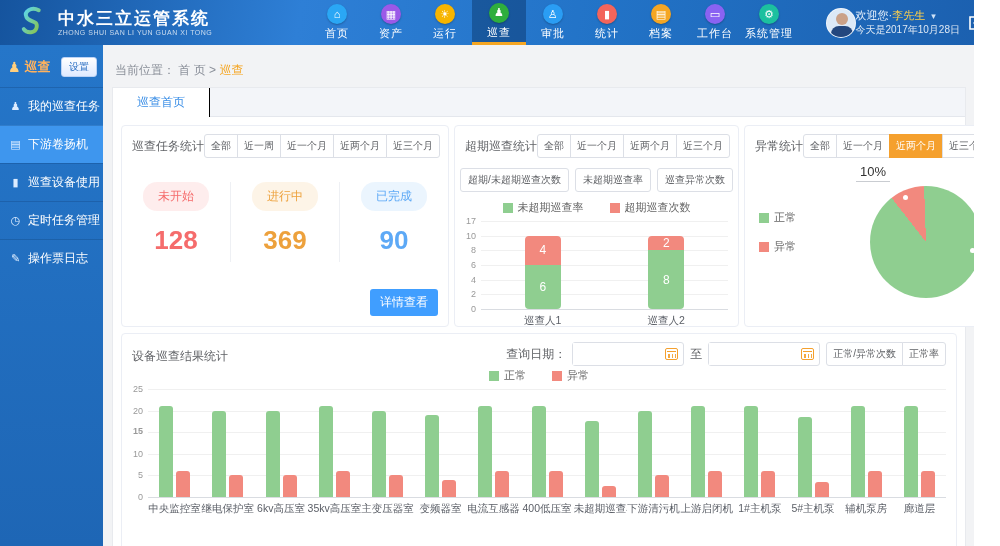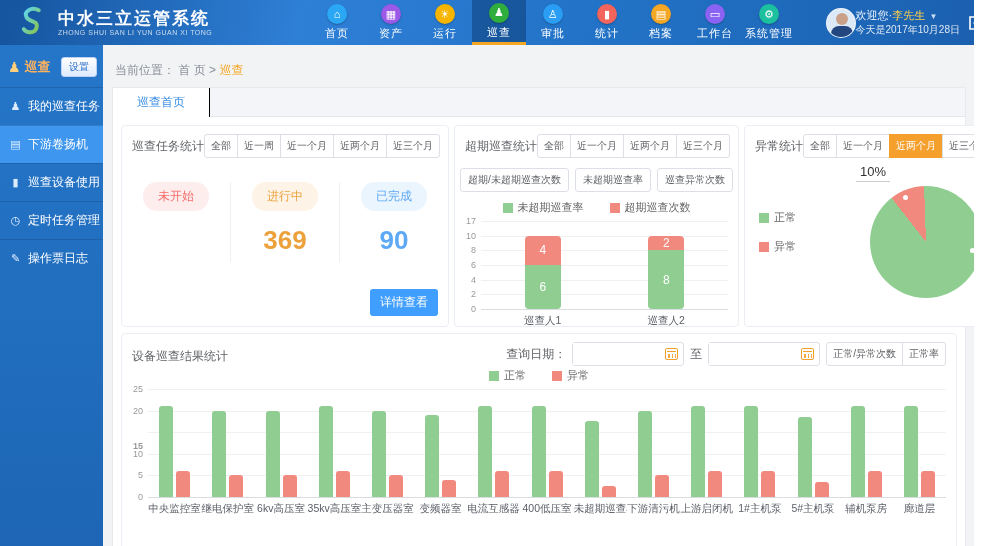--- a/index.html
+++ b/index.html
@@ -237,20 +237,21 @@
                 <span class="fbtn">全部</span>
                 <span class="fbtn">近一周</span>
                 <span class="fbtn">近一个月</span>
                 <span class="fbtn">近两个月</span>
                 <span class="fbtn">近三个月</span>
               </span>
             </div>
             <div class="stats">
               <div class="stat">
                 <span class="stat-pill" style="color: rgb(245, 108, 108); background: rgba(245, 108, 108, 0.12);">未开始</span>
+                <div class="stat-num" style="color: rgb(245, 108, 108);">128</div>
               </div>
               <div class="stat">
                 <span class="stat-pill" style="color: rgb(237, 161, 60); background: rgba(237, 161, 60, 0.12);">进行中</span>
                 <div class="stat-num" style="color: rgb(237, 161, 60);">369</div>
               </div>
               <div class="stat">
                 <span class="stat-pill" style="color: rgb(93, 169, 246); background: rgba(93, 169, 246, 0.12);">已完成</span>
                 <div class="stat-num" style="color: rgb(93, 169, 246);">90</div>
               </div>
             </div>
@@ -375,21 +376,21 @@
             <span class="lg-item">
                 <span class="lg-sq" style="background: rgb(242, 137, 126);"></span>
                 <span>异常</span>
               </span>
           </div>
           <div class="barchart dev-chart">
               <div class="bc-axis" style="height: 108px;">
                 <div class="bc-yl" style="top: 103px;">0</div>
                 <div class="bc-yl" style="top: 81.4px;">5</div>
                 <div class="bc-yl" style="top: 59.8px;">10</div>
-                <div class="bc-yl" style="top: 52px; font-weight: bold;">15</div>
+                <div class="bc-yl" style="top: 37px; font-weight: bold;">15</div>
                 <div class="bc-yl" style="top: 16.6px;">20</div>
                 <div class="bc-yl" style="top: -5px;">25</div>
               </div>
               <div class="bc-plot" style="height: 108px;">
                 <div class="bc-grid bc-zero" style="top: 108px;"></div>
                 <div class="bc-grid" style="top: 86.4px;"></div>
                 <div class="bc-grid" style="top: 64.8px;"></div>
                 <div class="bc-grid" style="top: 43.2px;"></div>
                 <div class="bc-grid" style="top: 21.6px;"></div>
                 <div class="bc-grid" style="top: 0px;"></div>

